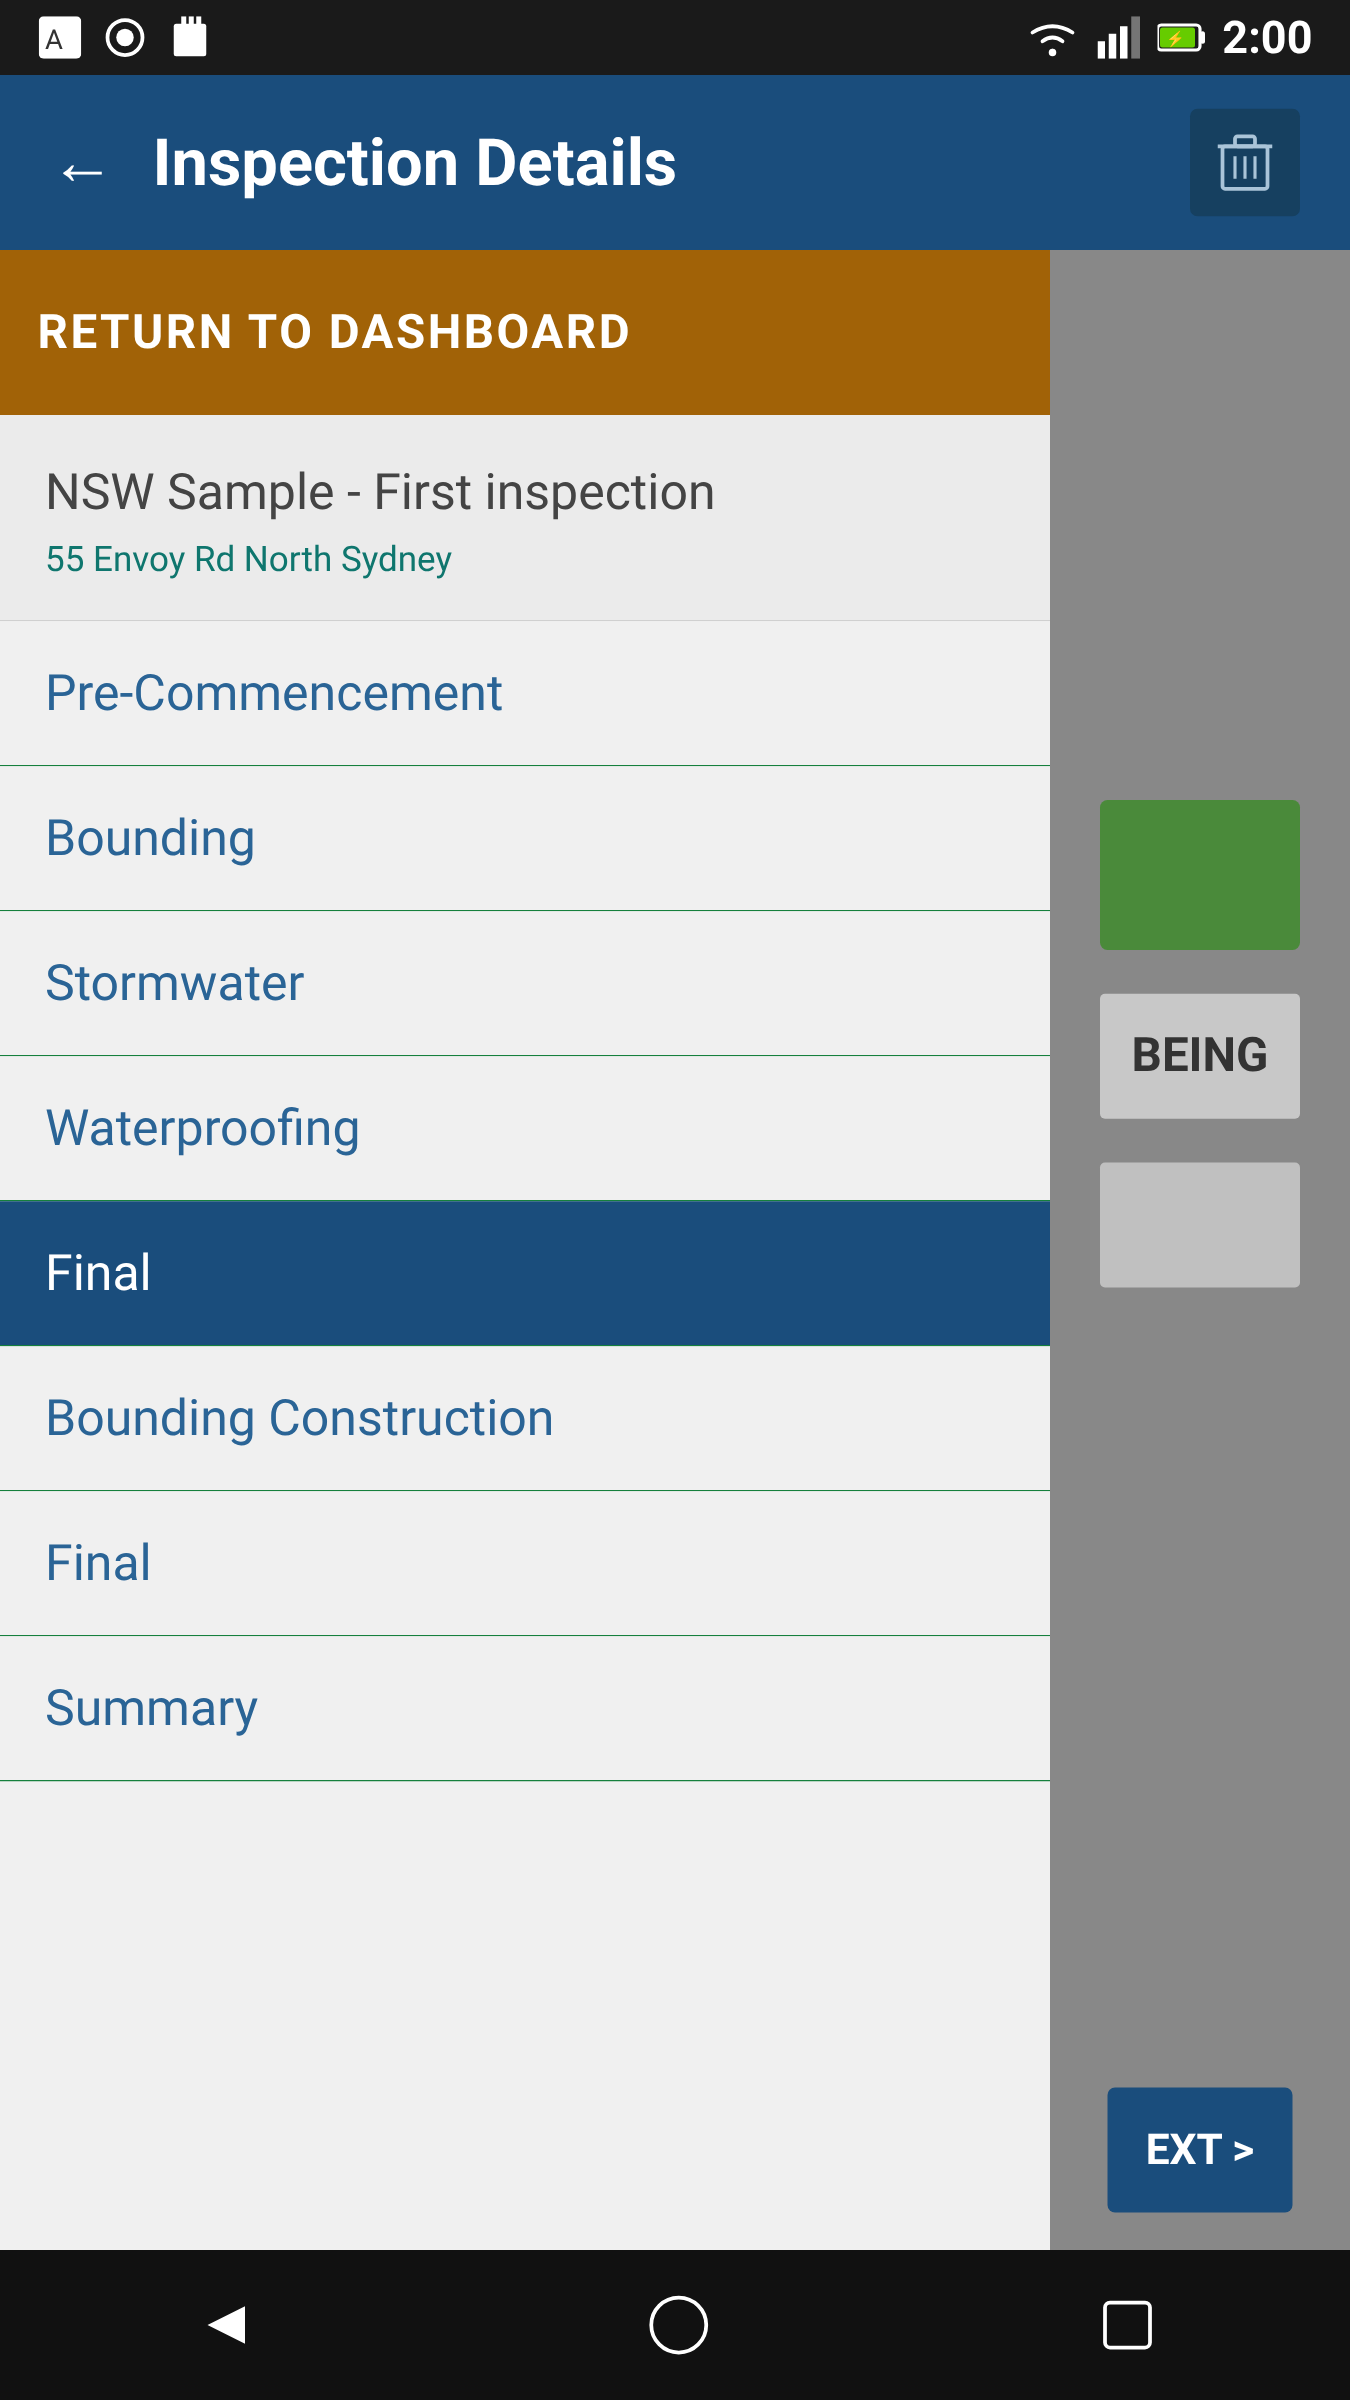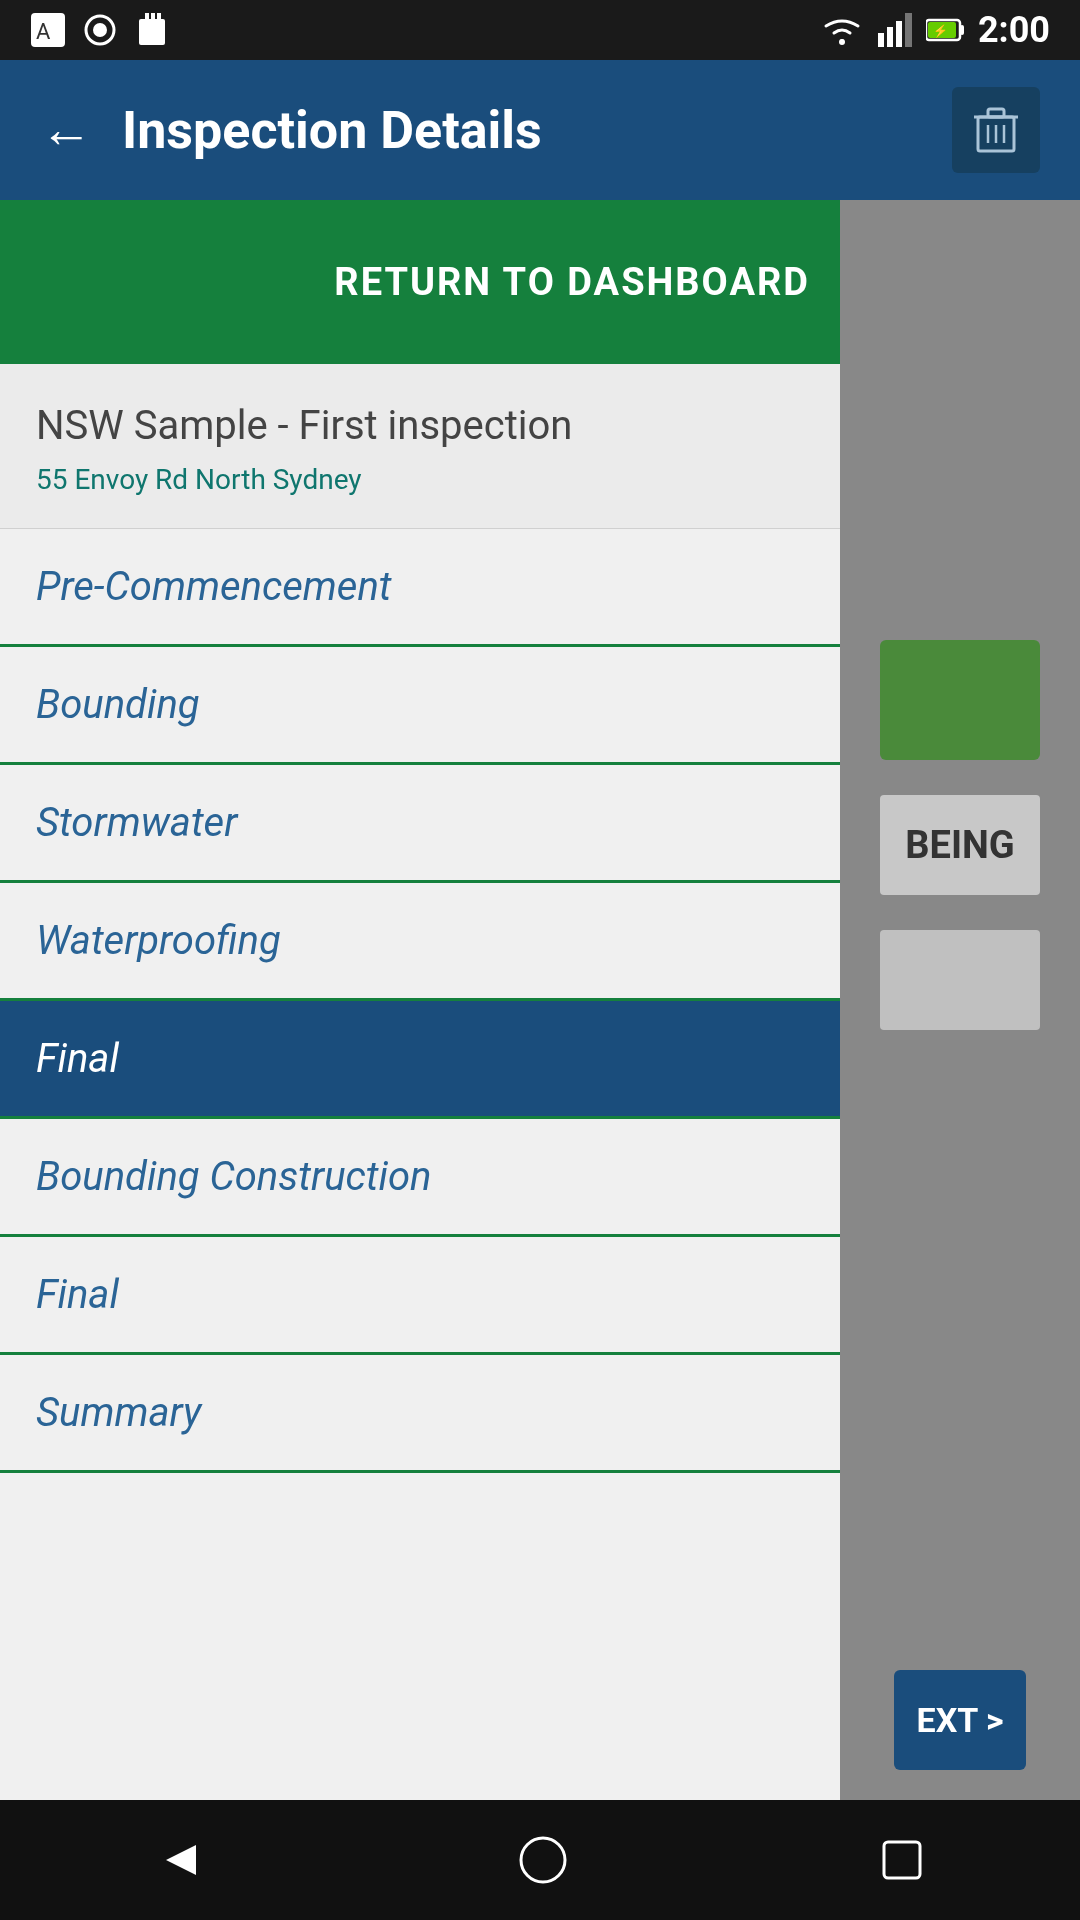--- a/index.html
+++ b/index.html
@@ -100,23 +100,23 @@
       position: absolute;
       top: 200px;
       left: 0;
       bottom: 120px;
       overflow-y: auto;
     }
 
     
     .return-dashboard {
       width: 100%;
-      background: #15803d;
-      padding: 60px 30px;
-      text-align: right;
+      background: #a16207;
+      padding: 44px 30px;
+      text-align: left;
       cursor: pointer;
     }
 
     .return-dashboard-text {
       color: #fff;
       font-size: 38px;
       font-weight: bold;
       letter-spacing: 2px;
     }
 
@@ -139,24 +139,23 @@
       font-size: 28px;
     }
 
     
     .menu-list {
       background: #f0f0f0;
     }
 
     .menu-item {
       padding: 34px 36px;
-      border-bottom: 3px solid #15803d;
+      border-bottom: 1px solid #15803d;
       cursor: pointer;
       background: #f0f0f0;
-      font-style: italic;
     }
 
     .menu-item.active {
       background: #1a4d7c;
     }
 
     .menu-item-text {
       color: #2a6496;
       font-size: 40px;
     }
@@ -202,21 +201,21 @@
     }
 
     .right-grey-box {
       width: 160px;
       height: 100px;
       background: #c0c0c0;
       border-radius: 4px;
     }
 
     .right-next-btn {
-      width: 132px;
+      width: 148px;
       height: 100px;
       background: #1a4d7c;
       border-radius: 6px;
       display: flex;
       align-items: center;
       justify-content: center;
       color: #fff;
       font-size: 34px;
       font-weight: bold;
       position: absolute;

